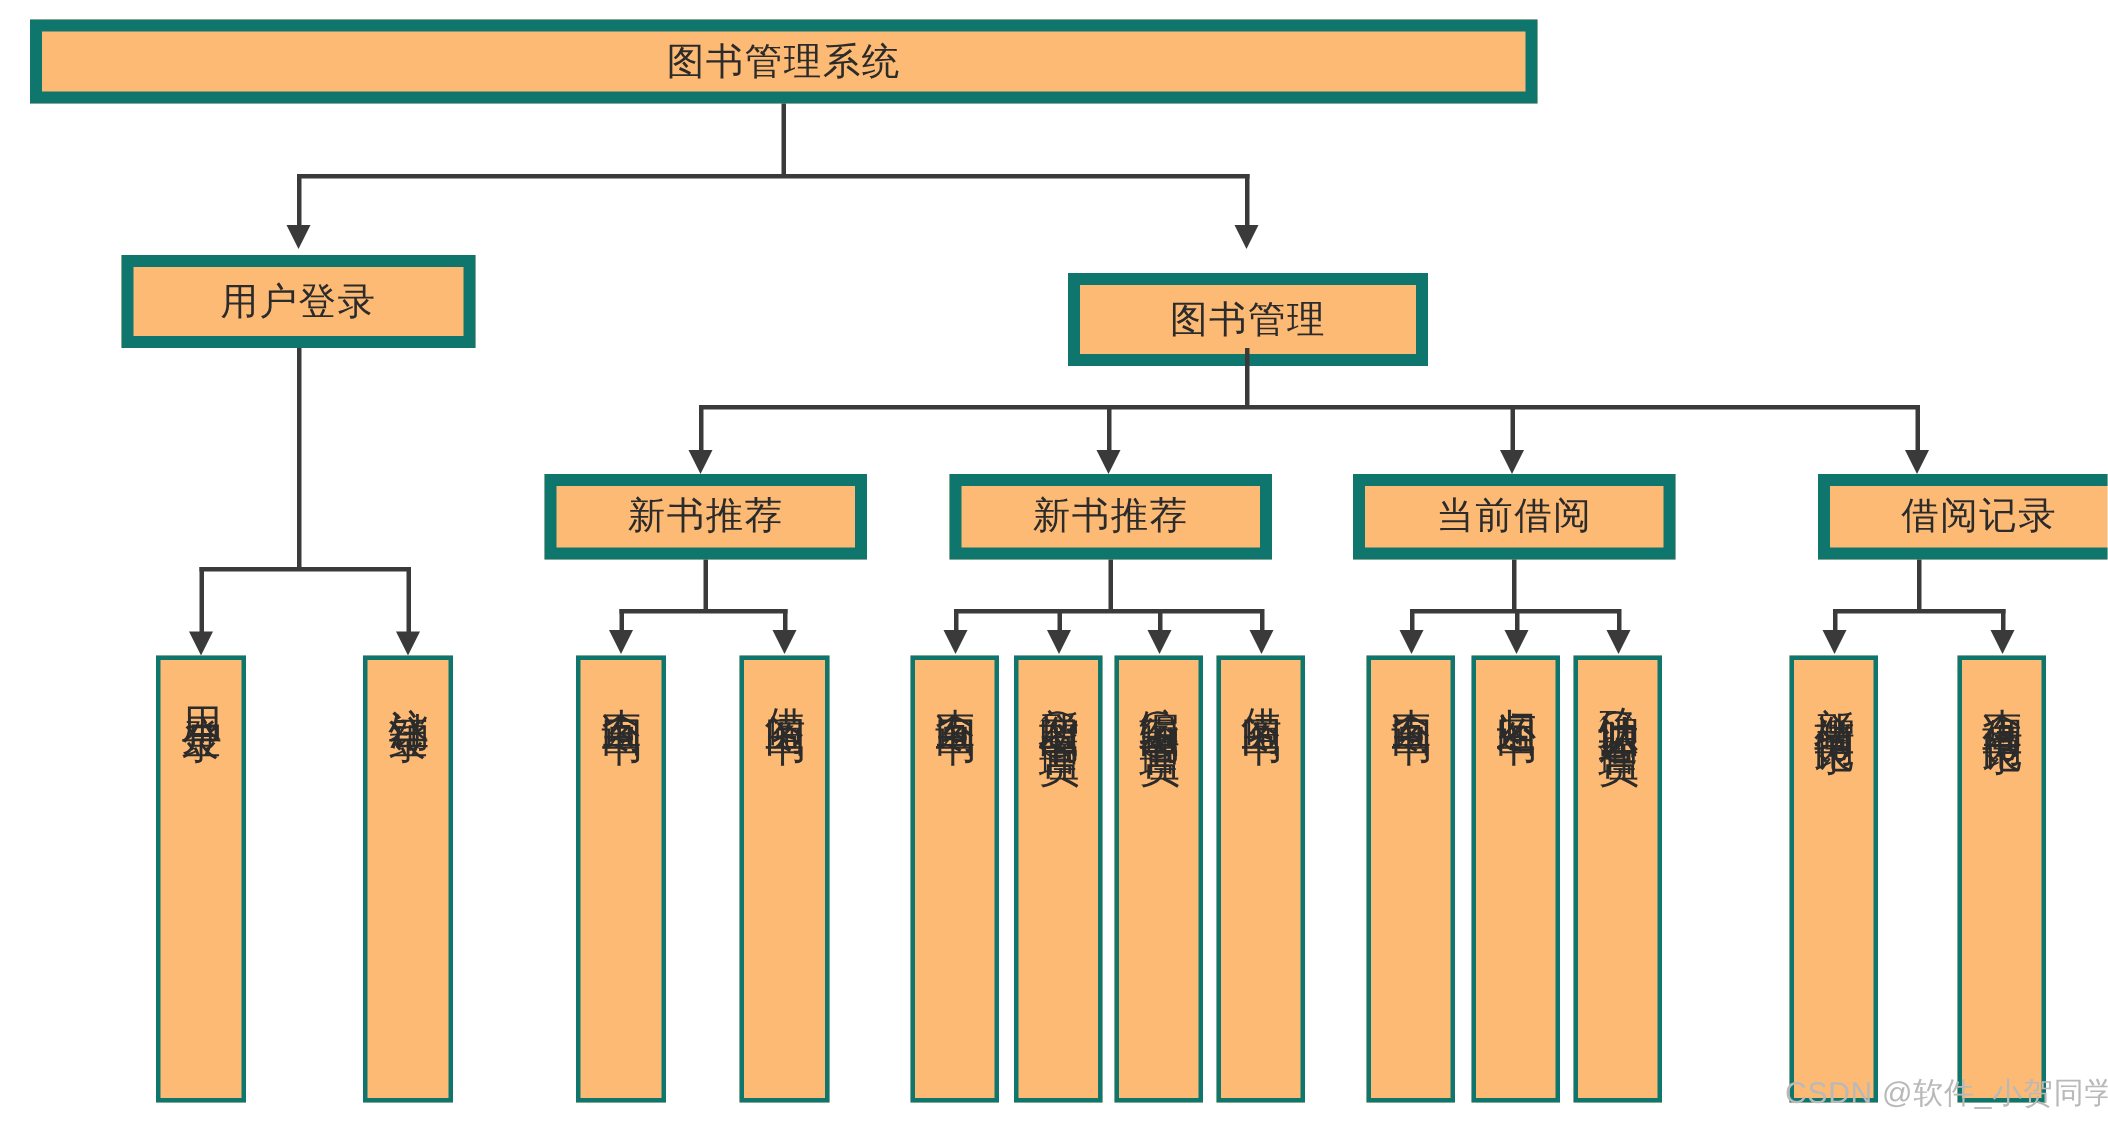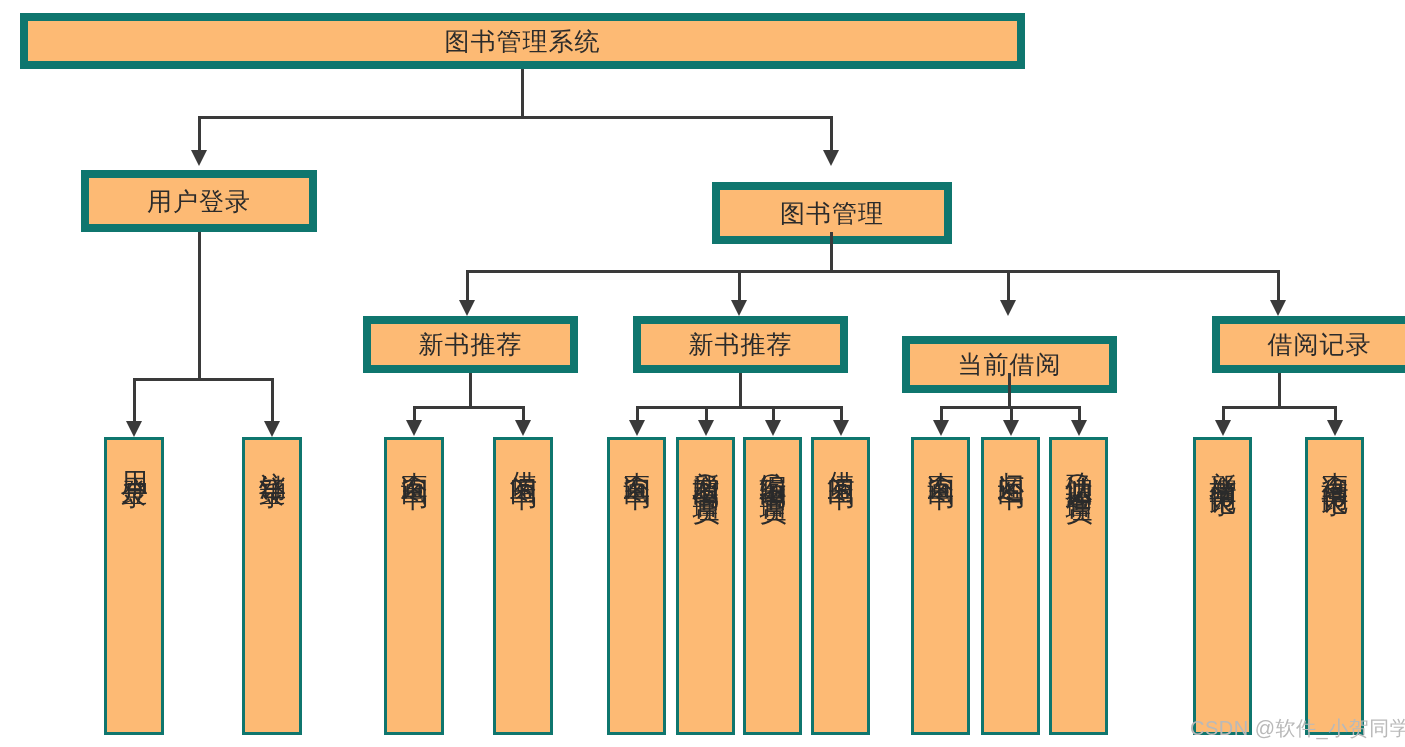--- a/index.html
+++ b/index.html
@@ -109,21 +109,21 @@
   <div class="arrow" style="left:1000px;top:300px;"></div>
   <div class="vline" style="left:1277px;top:270px;height:32px;"></div>
   <div class="arrow" style="left:1270px;top:300px;"></div>
 
   <div class="node h" style="left:363px;top:316px;width:215px;height:57px;">
     <span>新书推荐</span>
   </div>
   <div class="node h" style="left:633px;top:316px;width:215px;height:57px;">
     <span>新书推荐</span>
   </div>
-  <div class="node h" style="left:902px;top:316px;width:215px;height:57px;margin-top:20px;">
+  <div class="node h" style="left:902px;top:316px;width:215px;height:57px;">
     <span>当前借阅</span>
   </div>
   <div class="node h" style="left:1172px;top:316px;width:215px;height:57px;margin-left:40px;">
     <span>借阅记录</span>
   </div>
 
   <div class="vline" style="left:469px;top:373px;height:33px;"></div>
   <div class="hline" style="left:413px;top:406px;width:112px;"></div>
   <div class="vline" style="left:413px;top:406px;height:16px;"></div>
   <div class="arrow" style="left:406px;top:420px;"></div>

